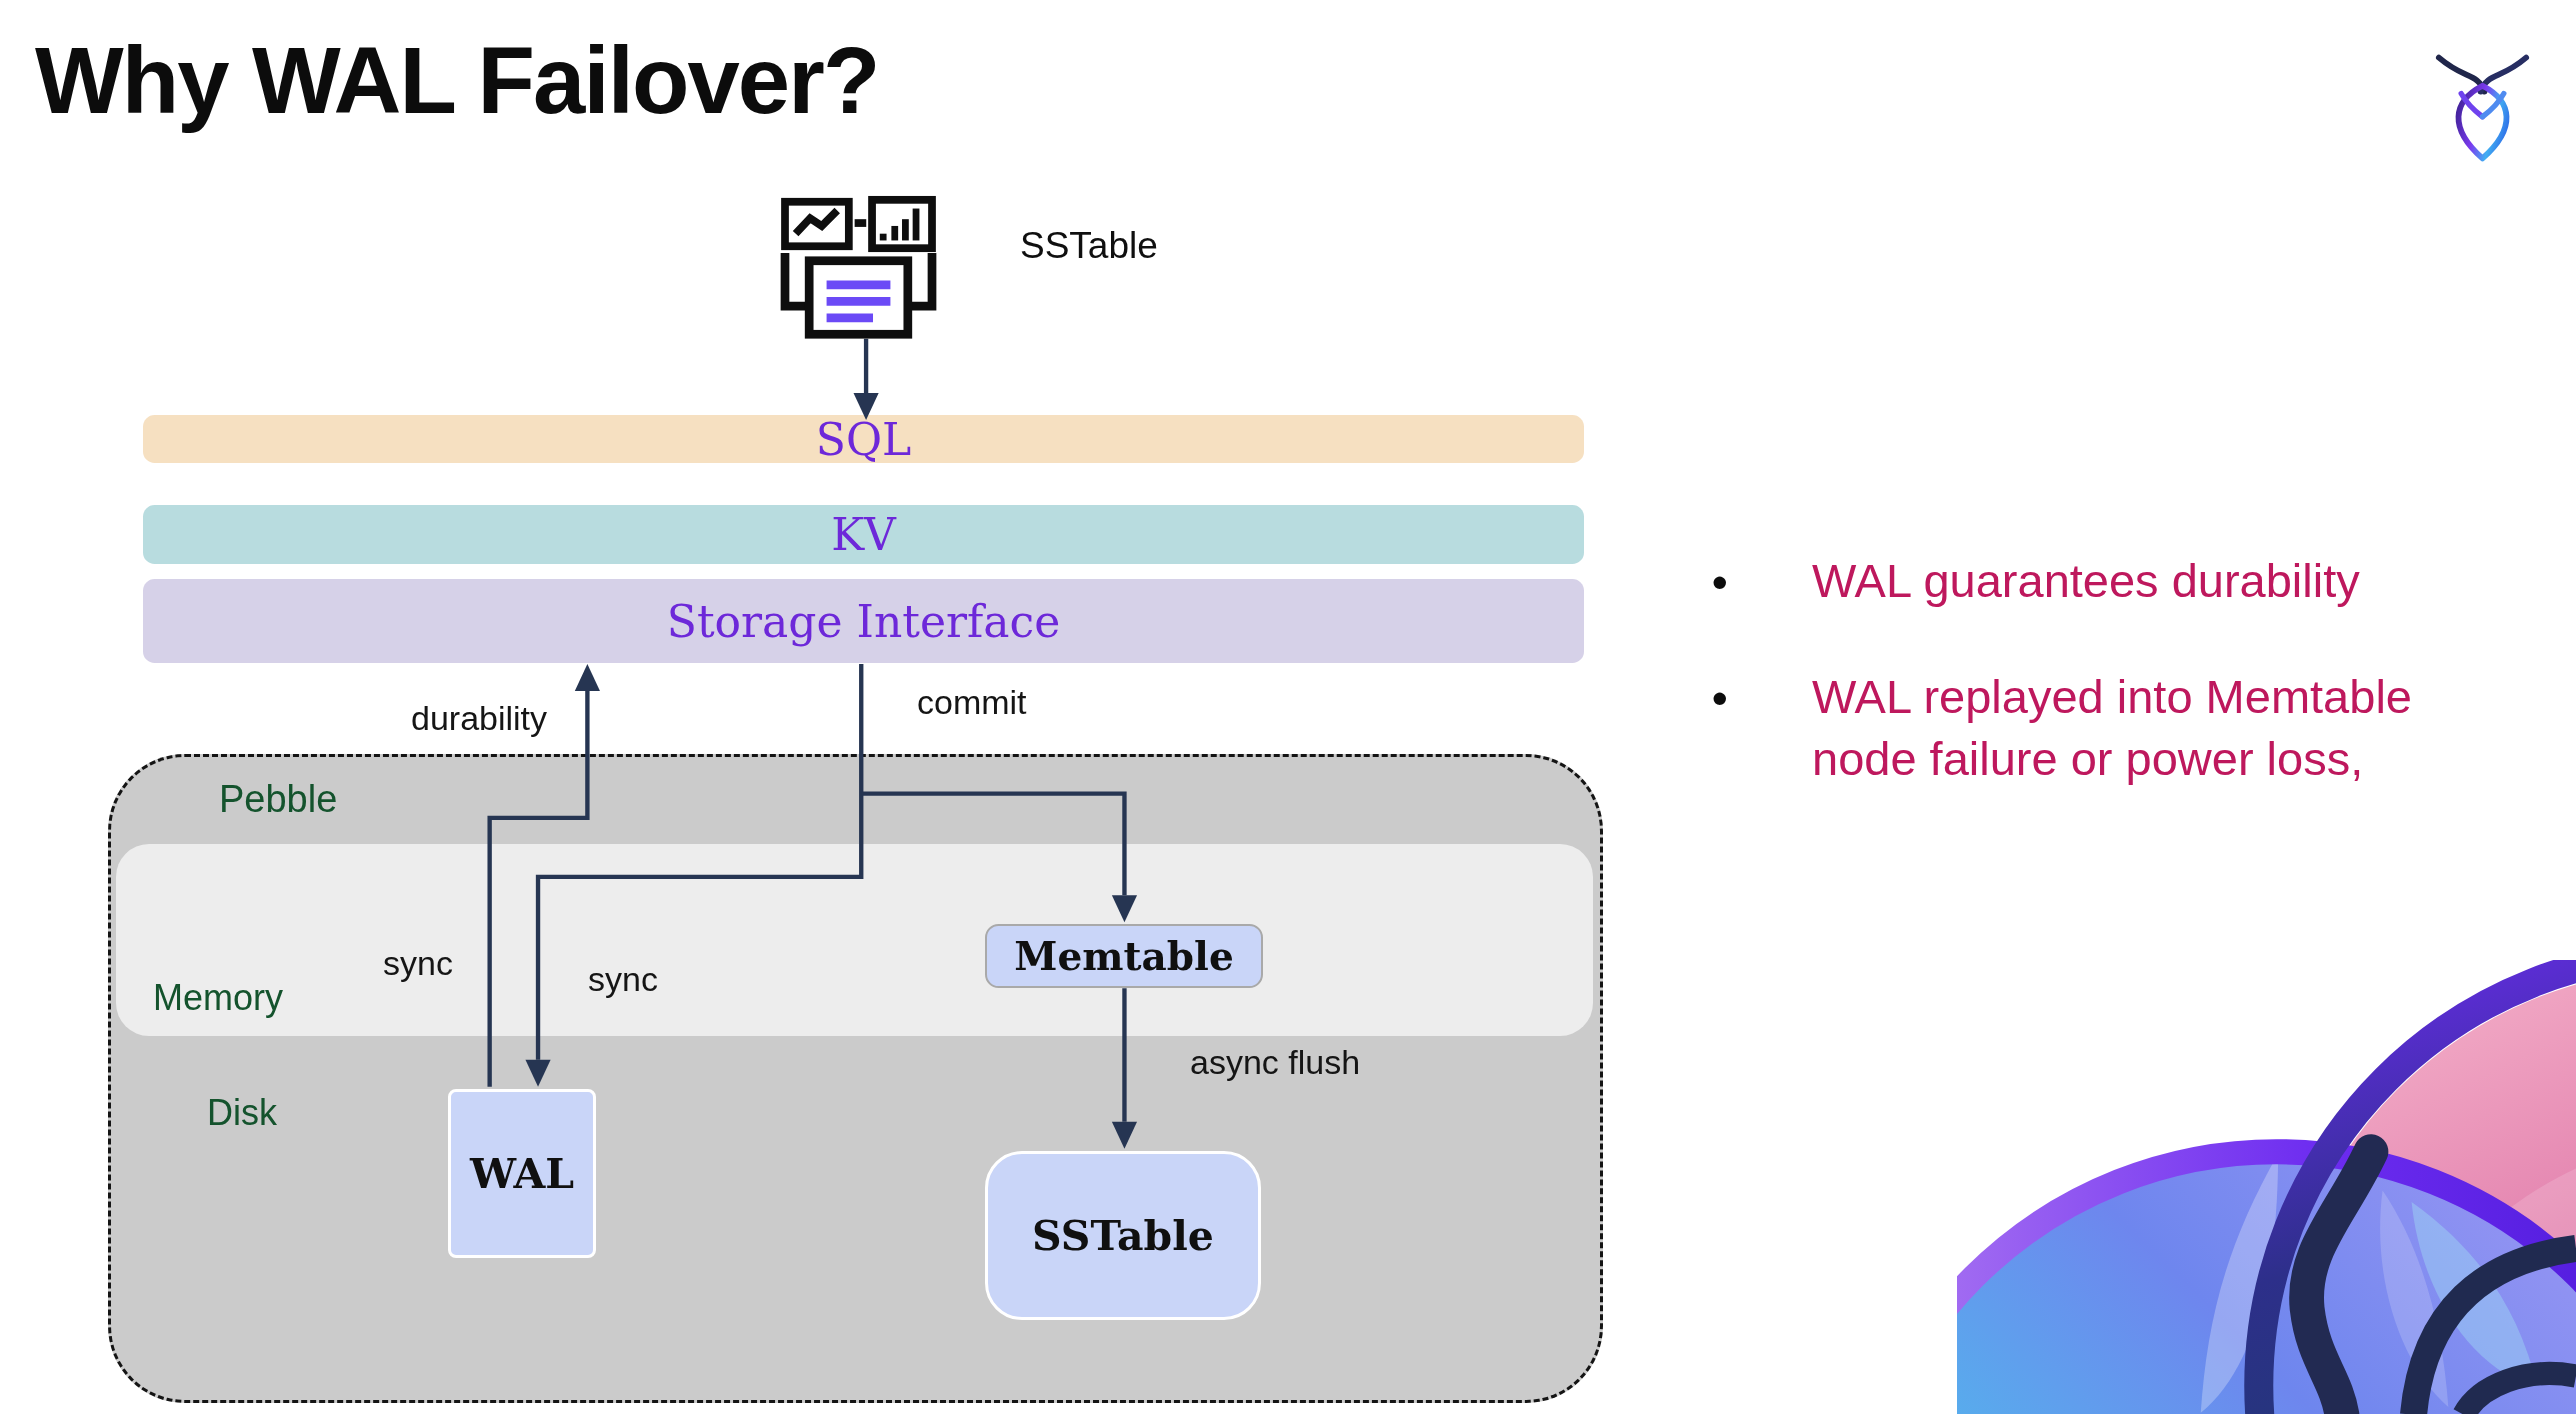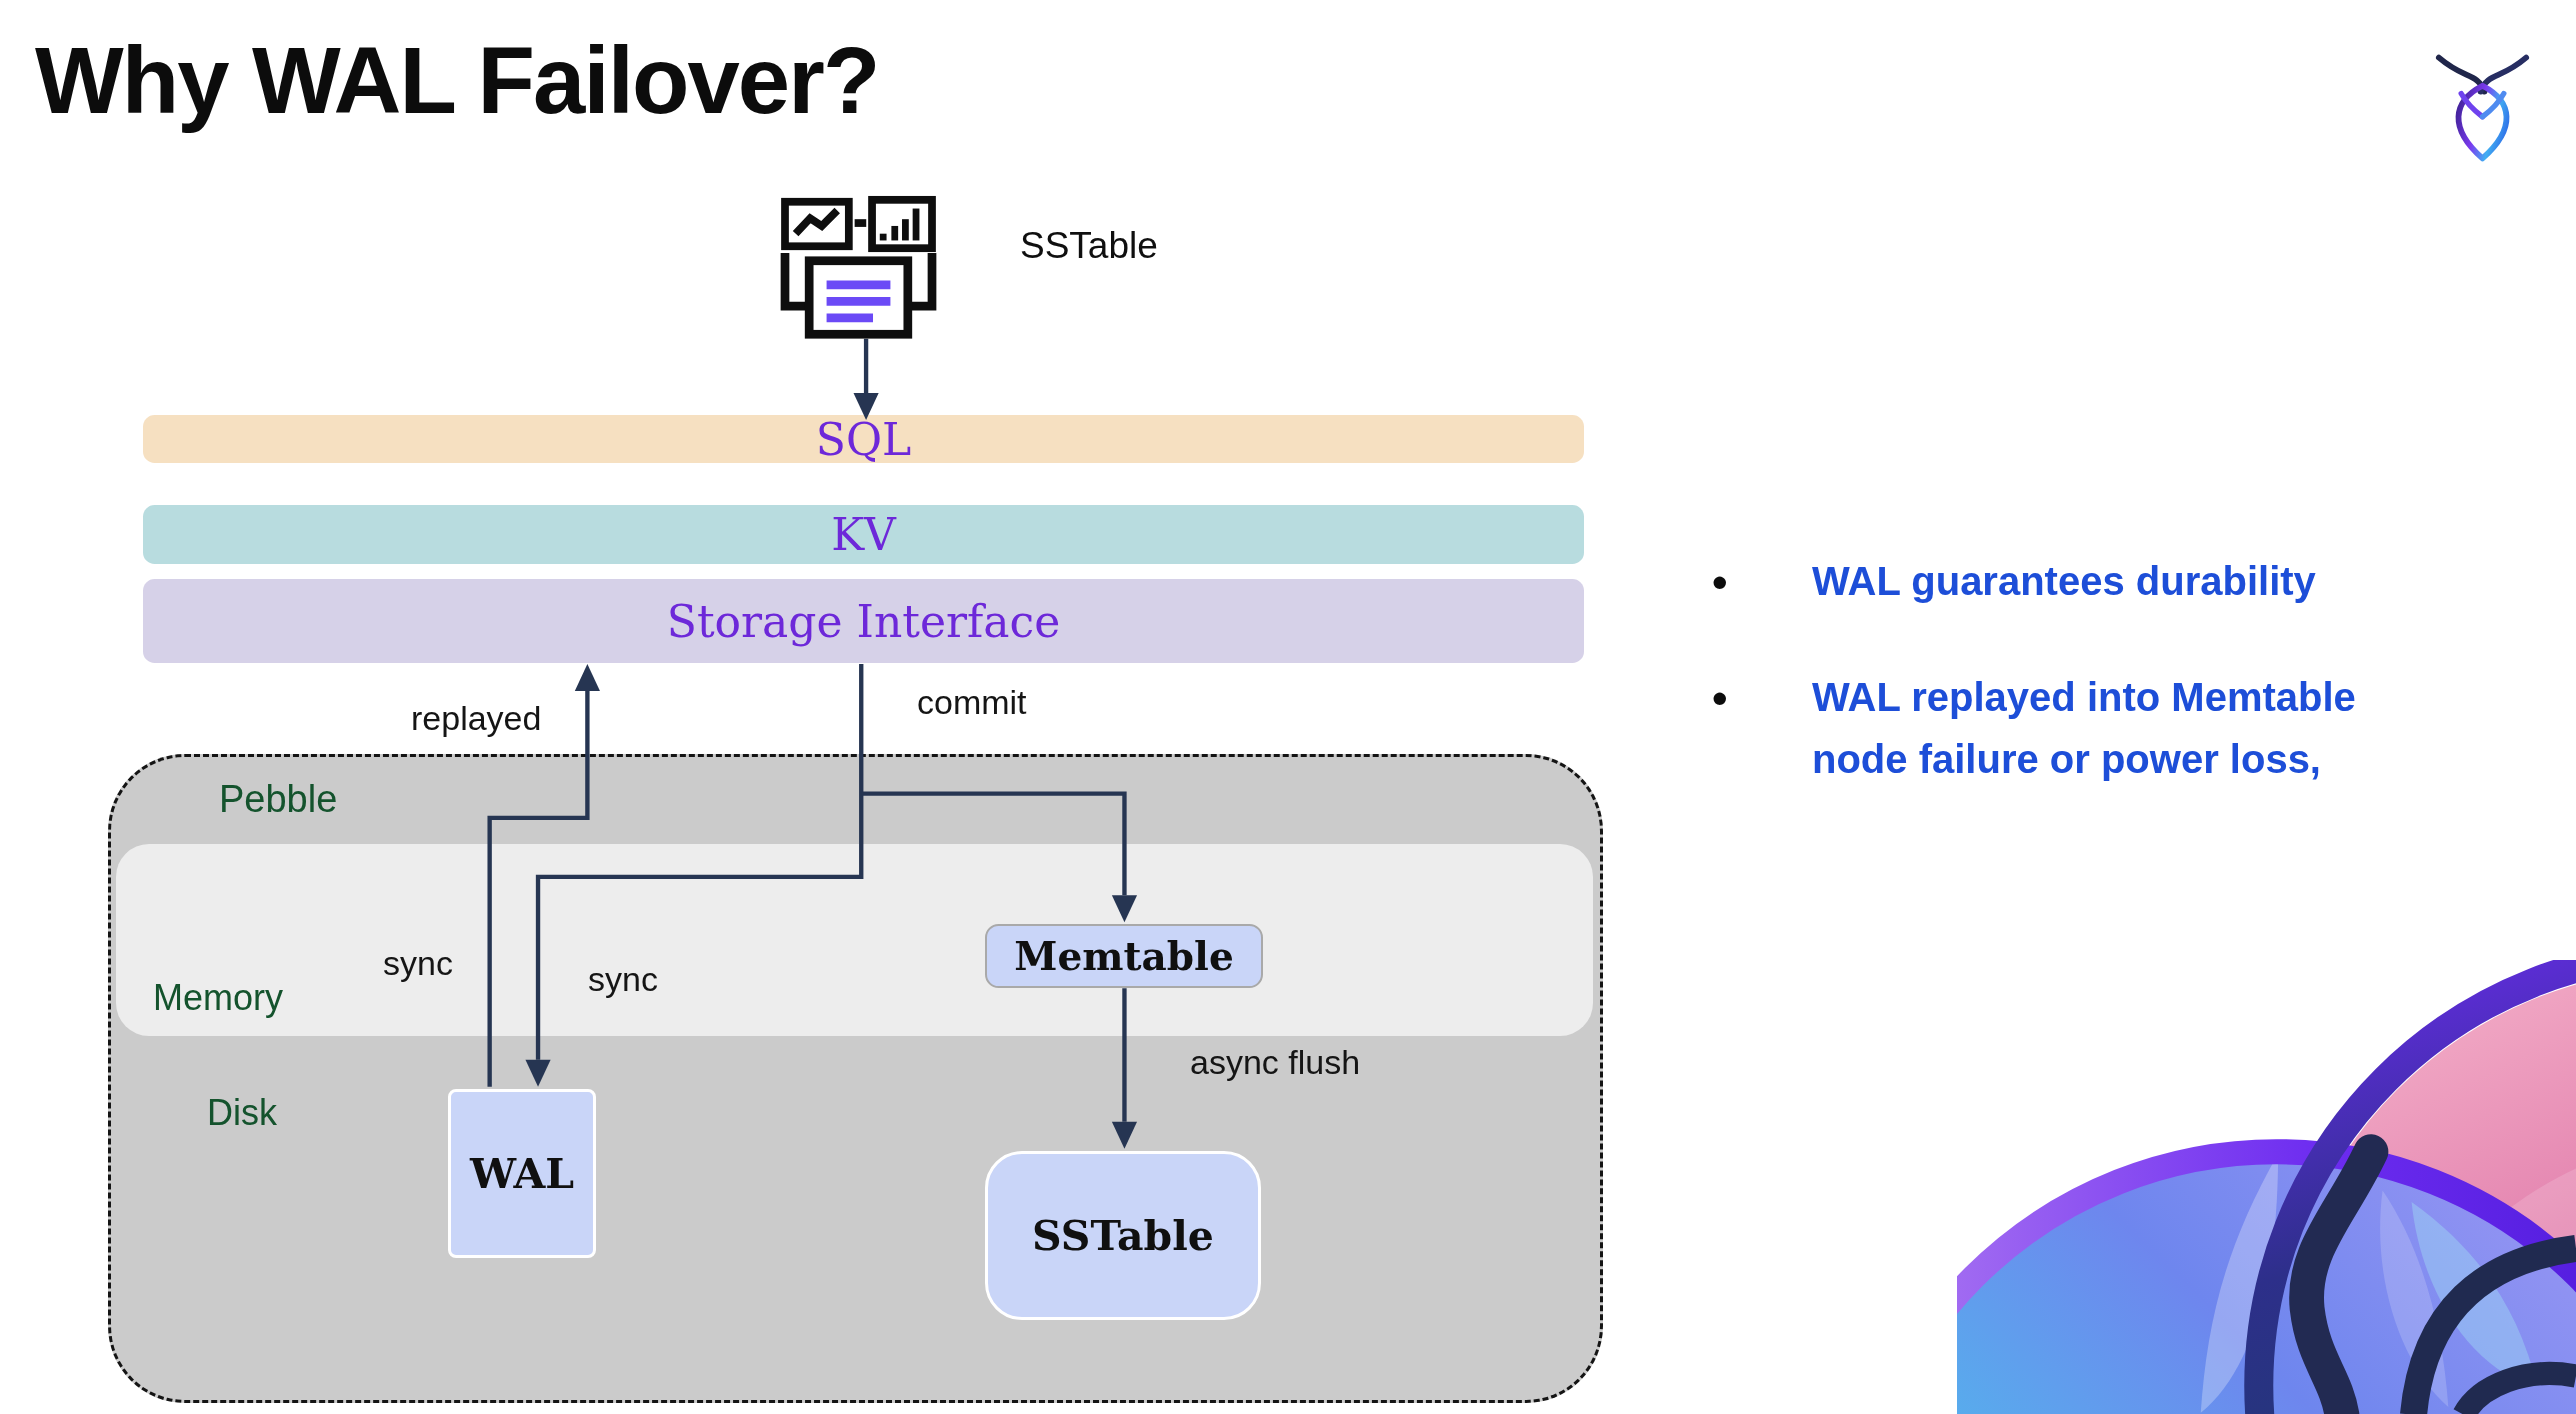--- a/index.html
+++ b/index.html
@@ -57,21 +57,21 @@
   
   .arrows{left:0;top:0;z-index:5;pointer-events:none;}
   .client-icon{left:780px;top:195px;z-index:6;}
   .logo{left:2434px;top:46px;z-index:6;}
   .brand-art{right:0;bottom:0;z-index:0;}
   
   .bullets{left:1711px;top:550px;width:842px;z-index:6;}
   .bullet-item{display:flex;align-items:flex-start;}
   .bullet-item + .bullet-item{margin-top:54px;}
   .bullet-dot{width:101px;flex:0 0 101px;font-size:29px;line-height:62px;color:#0c0c0c;}
-  .bullet-text{font-size:40px;line-height:62px;color:#1d4ed8;font-weight:bold;}
+  .bullet-text{font-size:47px;line-height:62px;color:#be185d;}
 </style>
 </head>
 <body>
 
 <div class="slide">
 
   <h1 class="abs title">Why WAL Failover?</h1>
 
   <svg class="abs logo" width="97" height="126" viewBox="0 0 100 130" aria-hidden="true">
     <defs>
@@ -156,21 +156,21 @@
     </g>
     <g fill="#263552" stroke="none">
       <polygon points="882,406 908,406 895,434"></polygon>
       <polygon points="594,714 620,714 607,686"></polygon>
       <polygon points="543,1095 569,1095 556,1123"></polygon>
       <polygon points="1149,925 1175,925 1162,953"></polygon>
       <polygon points="1149,1159 1175,1159 1162,1187"></polygon>
     </g>
   </svg>
 
-  <div class="abs edge-label lbl-committed">replayed</div>
+  <div class="abs edge-label lbl-committed">durability</div>
   <div class="abs edge-label lbl-commit">commit</div>
   <div class="abs edge-label lbl-sync1">sync</div>
   <div class="abs edge-label lbl-sync2">sync</div>
   <div class="abs edge-label lbl-async">async flush</div>
 
   <div class="abs bullets">
     <div class="bullet-item">
       <span class="bullet-dot">●</span>
       <div class="bullet-text">WAL guarantees durability</div>
     </div>

